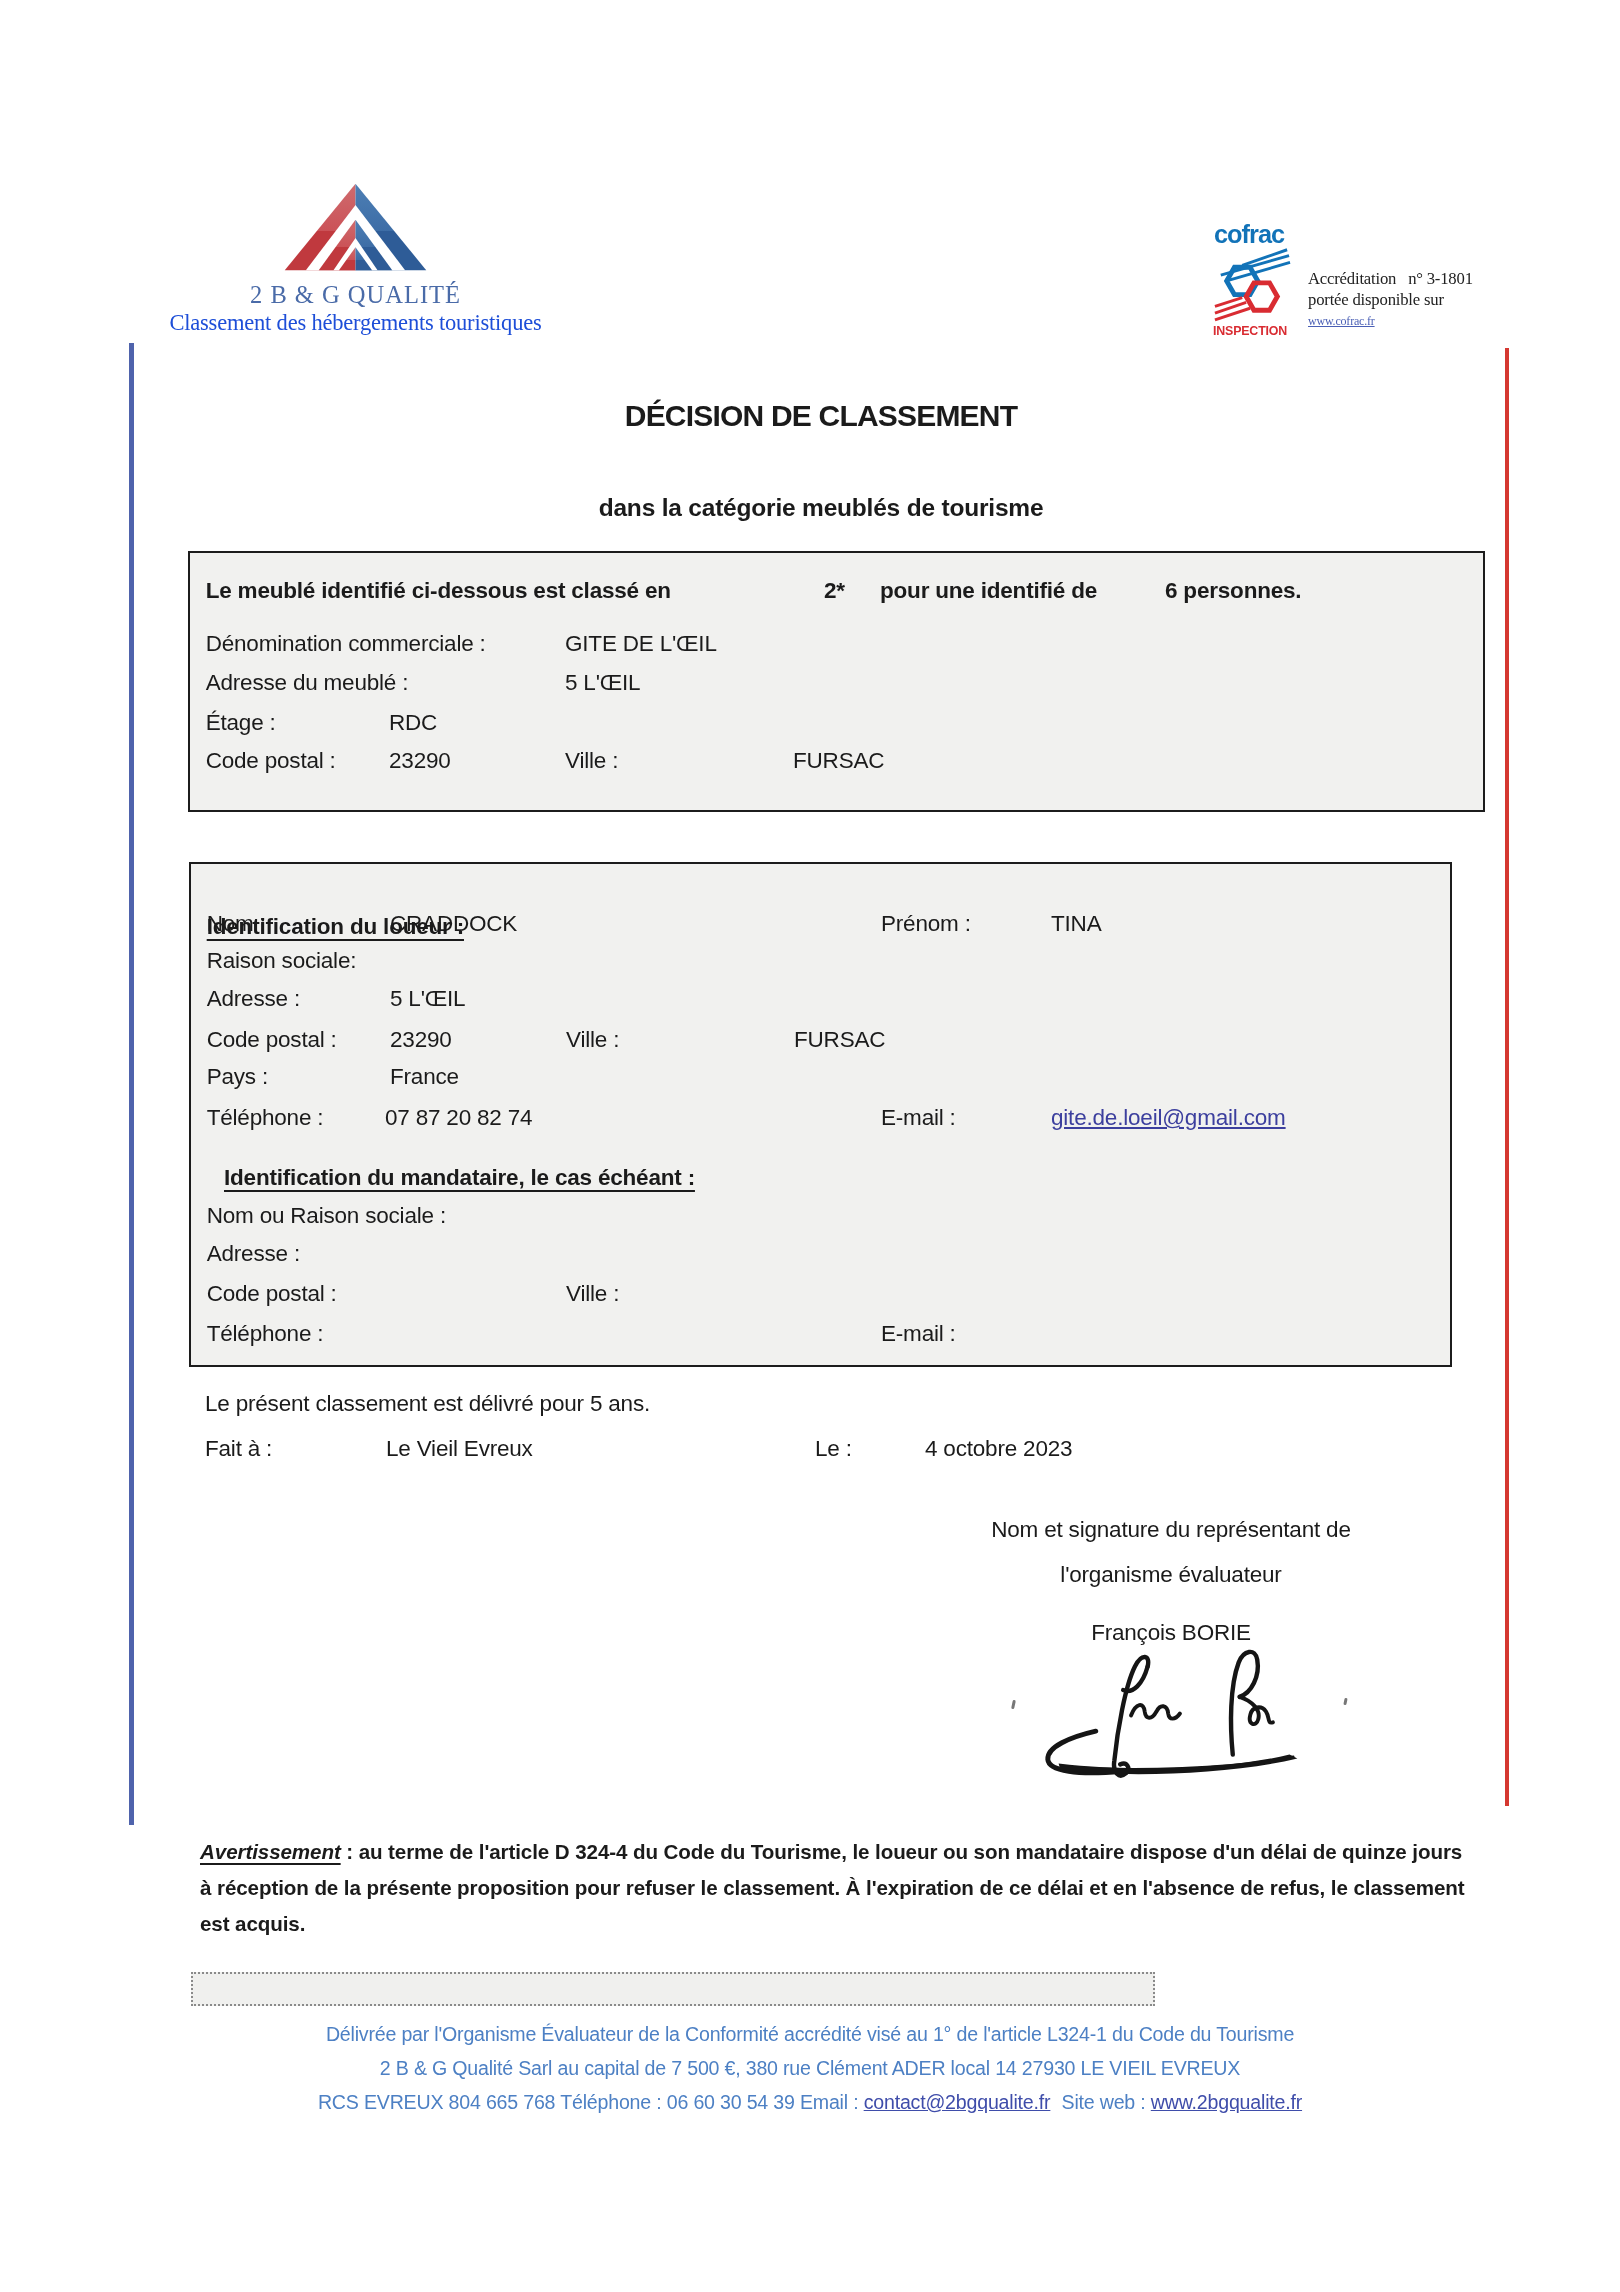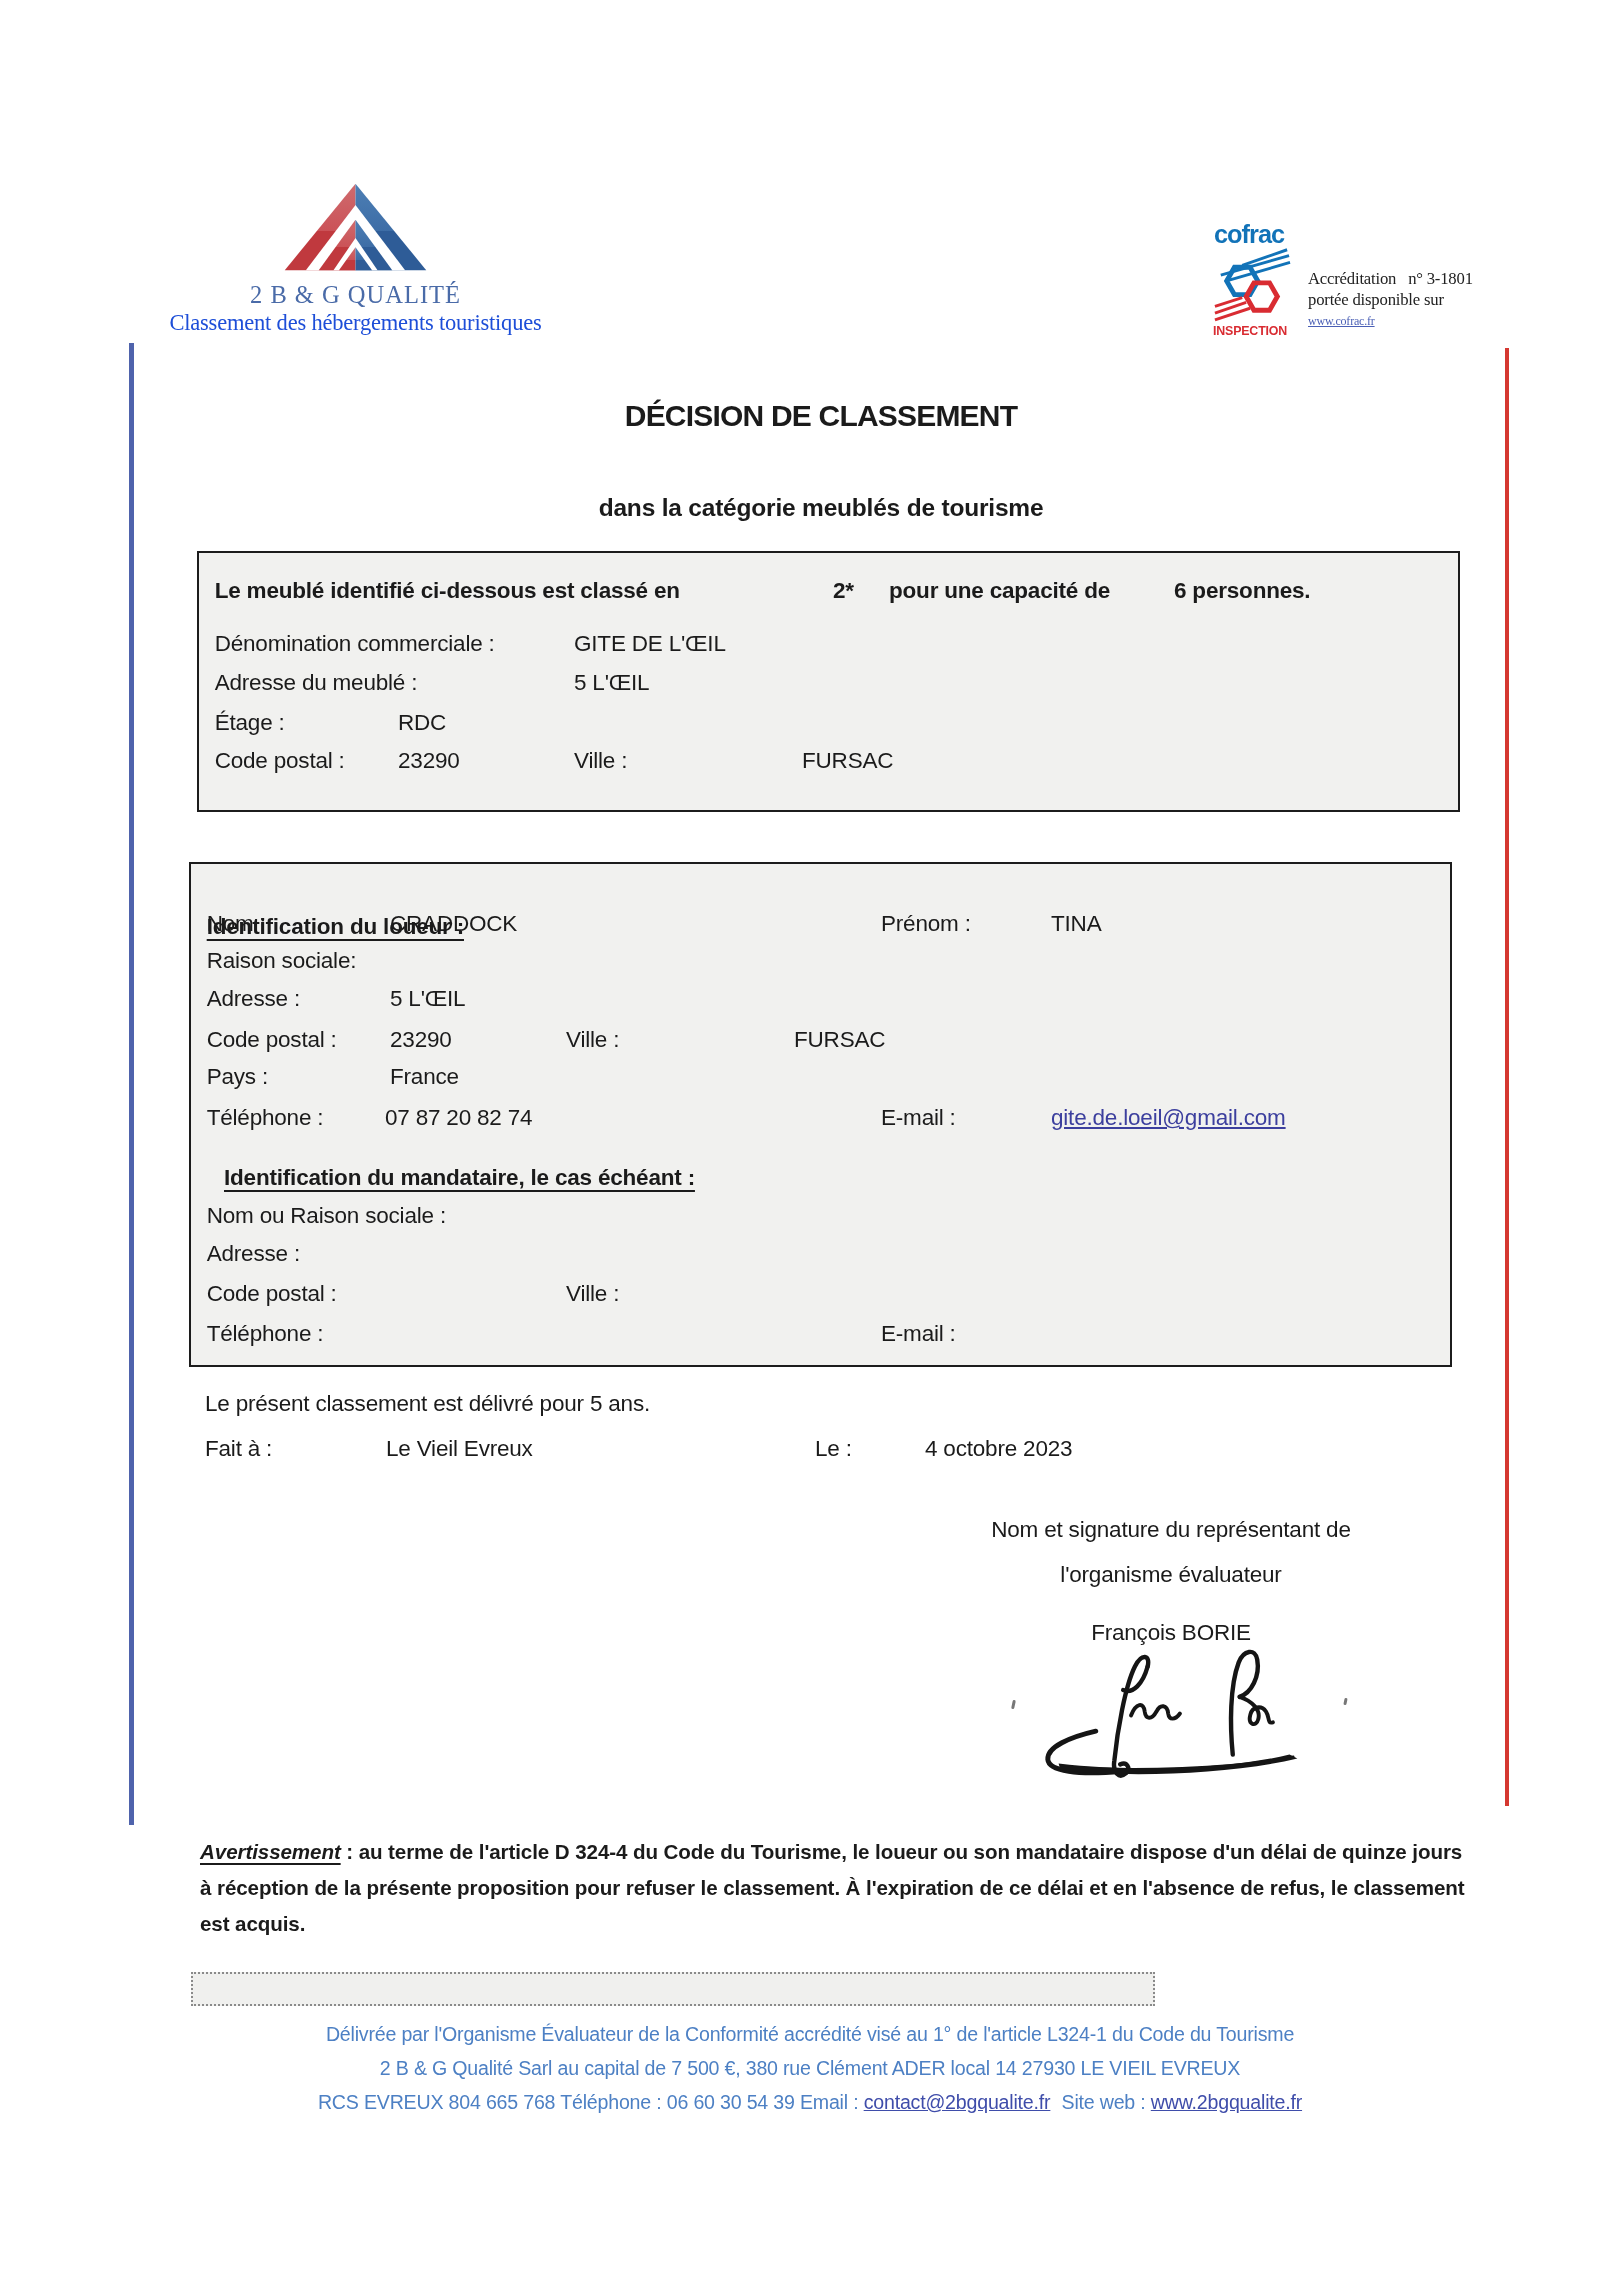--- a/index.html
+++ b/index.html
@@ -16,21 +16,21 @@
               font-size:22.5px;color:#1d4ed8;}
   .accred{left:1308px;top:269px;width:225px;font-family:"Liberation Serif",serif;font-size:16.7px;
           line-height:20.6px;color:#222;}
   .accred a,.accred .lnk{color:#4a5fb5;text-decoration:underline;font-size:12px;}
   
   .doc-title{left:189px;top:399px;width:1264px;text-align:center;font-size:30px;font-weight:bold;
              letter-spacing:-0.8px;}
   .doc-subtitle{left:189px;top:494px;width:1264px;text-align:center;font-size:24.5px;font-weight:bold;}
   
   .panel{background:#f1f1ef;border:2.9px solid #1c1c1c;}
-  .panel1{left:197px;top:551px;width:1259px;height:257px;}
+  .panel1{left:188px;top:551px;width:1259px;height:257px;padding-left:34px;}
   .panel2{left:189px;top:862px;width:1259px;height:501px;}
   .row{position:absolute;left:0;width:100%;height:29px;font-size:22.5px;white-space:nowrap;}
   .row span{position:absolute;white-space:nowrap;}
   .b{font-weight:bold;}
   .sect{font-weight:bold;text-decoration:underline;text-underline-offset:4.9px;text-decoration-thickness:2px;}
   .link{color:#3c3f9e;text-decoration:underline;cursor:pointer;}
   
   .plain{font-size:22.5px;white-space:nowrap;}
   .sig-caption{left:926px;top:1507px;width:490px;text-align:center;font-size:22.5px;line-height:45px;}
   .signatory{left:926px;top:1620px;width:490px;text-align:center;font-size:22.5px;}
@@ -99,21 +99,21 @@
   <div class="abs vline-blue"></div>
   <div class="abs vline-red"></div>
 
   <div class="abs doc-title">DÉCISION DE CLASSEMENT</div>
   <div class="abs doc-subtitle">dans la catégorie meublés de tourisme</div>
 
   <div class="abs panel panel1">
     <div class="row" style="top:24.5px;">
       <span class="b" style="left:15.7px;">Le meublé identifié ci-dessous est classé en</span>
       <span class="b" style="left:634px;">2*</span>
-      <span class="b" style="left:690px;">pour une capacité de</span>
+      <span class="b" style="left:690px;">pour une identifié de</span>
       <span class="b" style="left:975px;">6 personnes.</span>
     </div>
     <div class="row" style="top:78px;">
       <span style="left:15.7px;">Dénomination commerciale :</span>
       <span style="left:375px;">GITE DE L'ŒIL</span>
     </div>
     <div class="row" style="top:117px;">
       <span style="left:15.7px;">Adresse du meublé :</span>
       <span style="left:375px;">5 L'ŒIL</span>
     </div>

